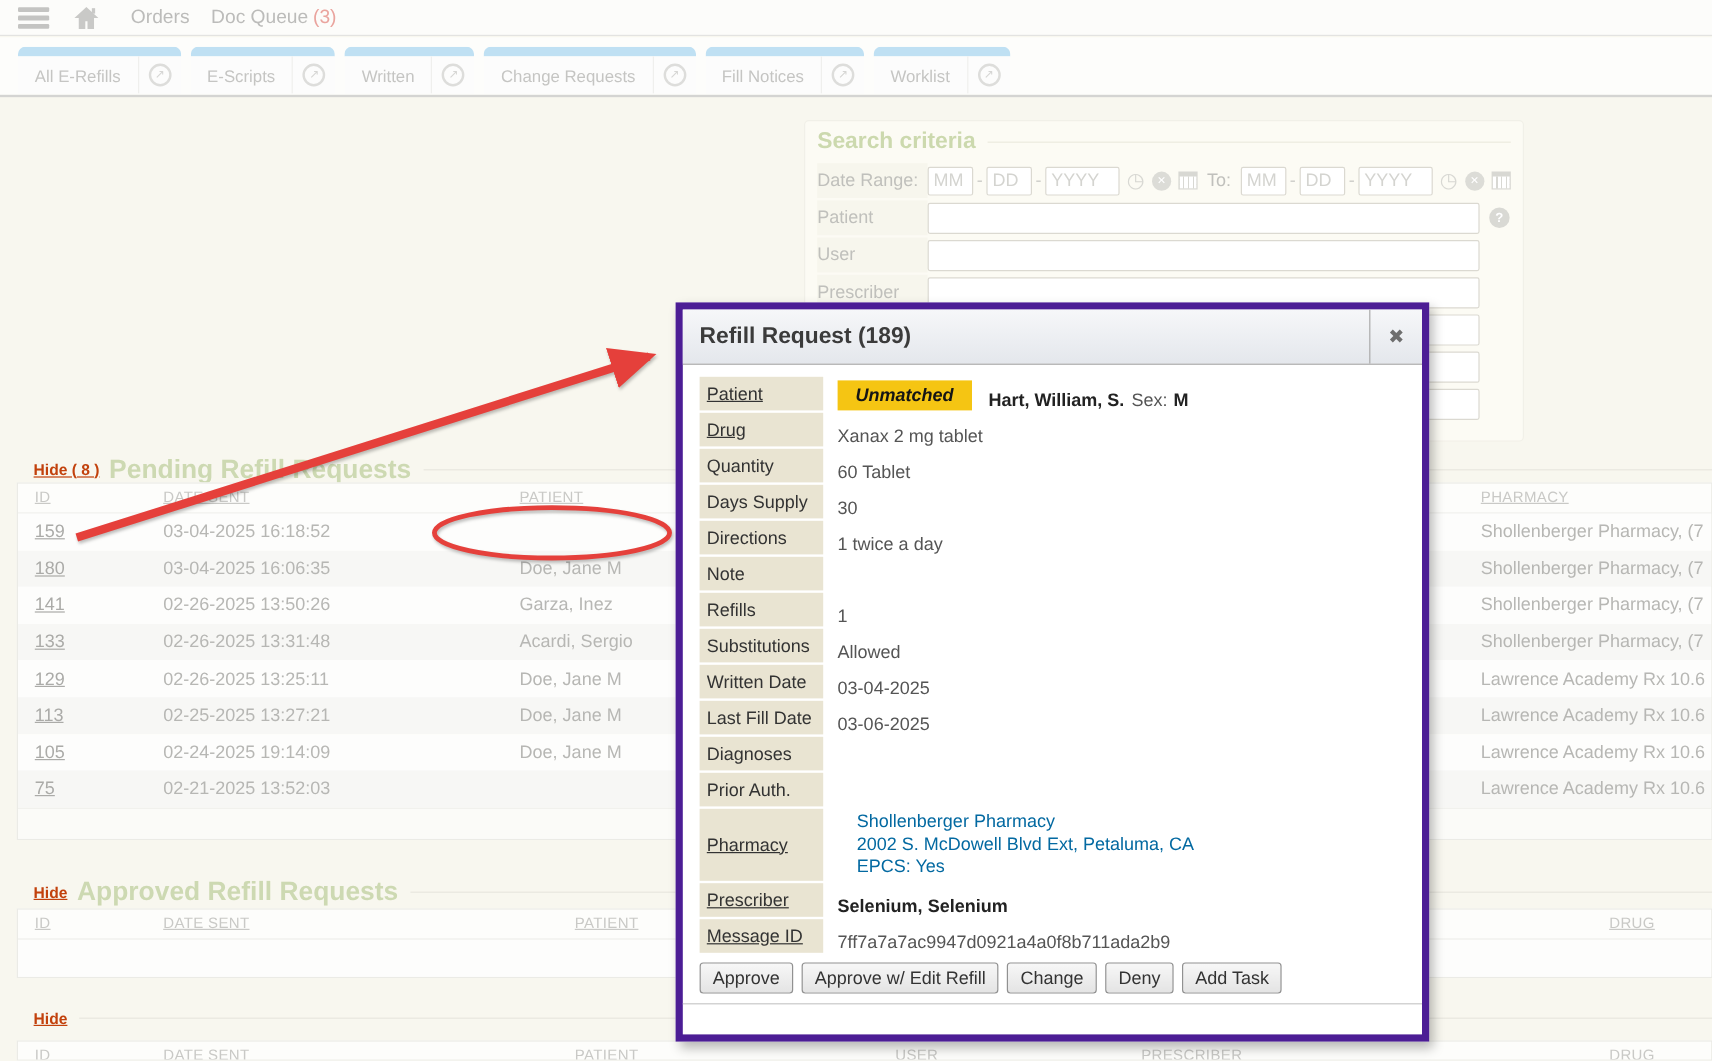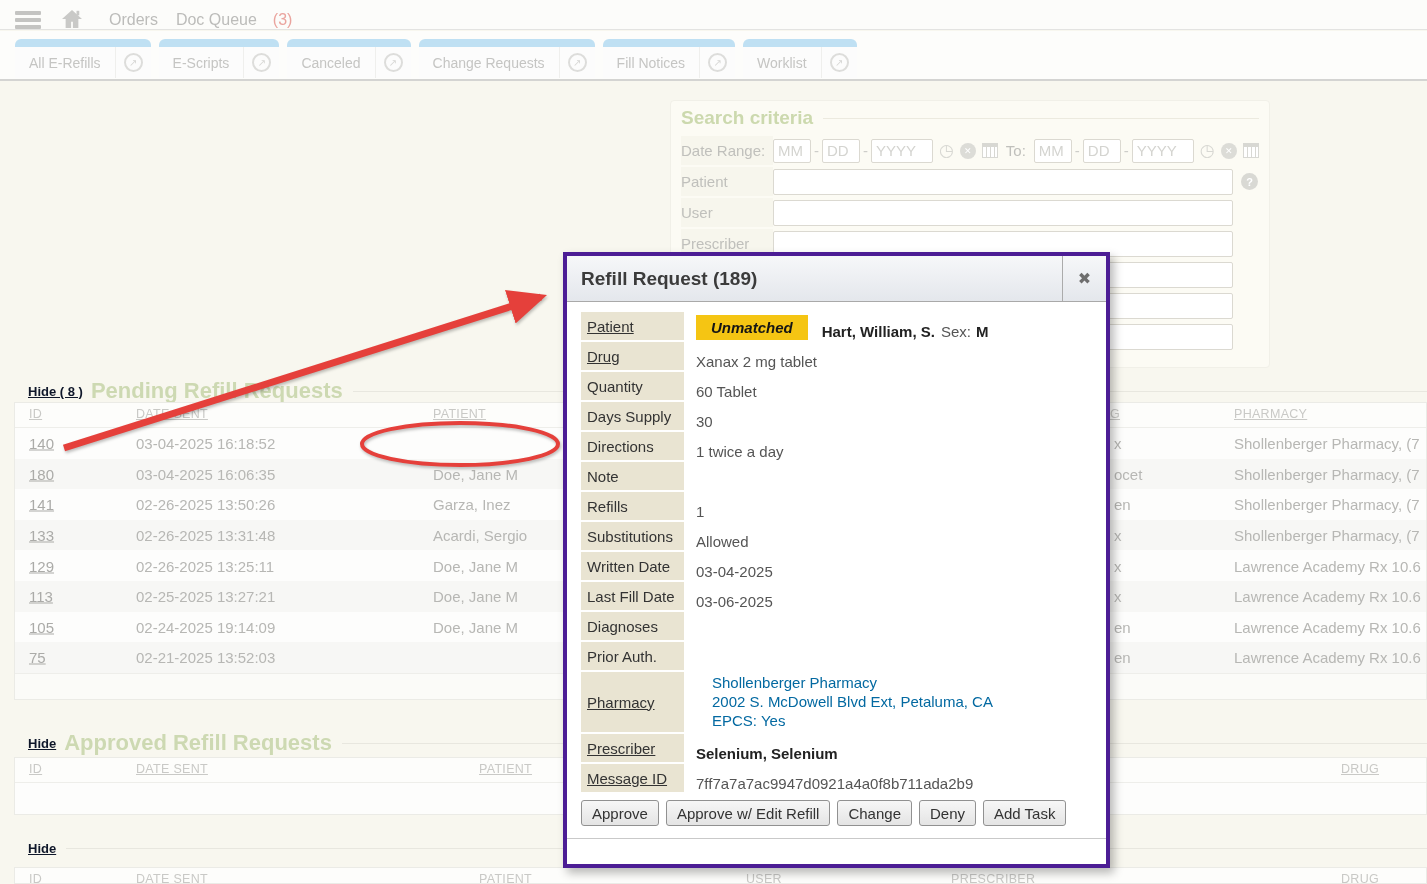--- a/index.html
+++ b/index.html
@@ -2,21 +2,21 @@
 <html><head>
 <meta charset="utf-8">
 <style>
   * { margin:0; padding:0; box-sizing:border-box; }
   html,body { background:#f8f7ef; }
   body { font-family:"Liberation Sans","DejaVu Sans",sans-serif; }
   #screen { position:relative; width:1427px; height:884px; overflow:hidden; background:#f8f7ef; }
 
   
   .topbar { position:absolute; left:0; top:0; width:1427px; height:30px; background:#fcfcfa;
-            border-bottom:1px solid #e3e3e1; display:flex; align-items:flex-end; padding-left:15px; }
+            border-bottom:1px solid #e3e3e1; display:flex; align-items:center; padding-left:15px; }
   .hamburger { width:26px; height:18px; display:flex; flex-direction:column; justify-content:space-between; margin-right:20px; cursor:pointer; }
   .hamburger span { display:block; height:4px; background:#c4c4c2; border-radius:1px; }
   .home-ic { margin-right:26px; cursor:pointer; display:flex; align-items:center; }
   .nav-item { color:#bcbcba; font-size:16px; margin-right:18px; cursor:pointer; }
   .nav-count { color:#eaa49e; font-size:16px; margin-left:4px; }
 
   
   .tabbar { position:absolute; left:0; top:31px; width:1427px; height:50px; background:#fdfdfb;
             border-bottom:2px solid #d4d4d2; display:flex; align-items:flex-start; padding:8px 0 0 15px; gap:8px; }
   .tab { display:flex; flex-direction:column; border-radius:6px 6px 0 0; overflow:hidden; cursor:pointer; }
@@ -47,43 +47,43 @@
   .cal-ic { width:16px; height:15px; border:1px solid #d8d8d3; border-top:4px solid #d8d8d3; background:
             repeating-linear-gradient(90deg,#fff 0 3px,#d8d8d3 3px 4px),
             repeating-linear-gradient(0deg,#fff 0 3px,#d8d8d3 3px 4px); }
   .to-lbl { color:#c0c0bc; font-size:15px; margin:0 8px; }
   .big-input { width:460px; height:26px; border:1px solid #dbd9d1; background:#fff; border-radius:2px; font-size:15px; padding:0 5px; font-family:inherit; }
   .help-ic { width:17px; height:17px; border-radius:50%; background:#d9d9d4; color:#fff; font-size:11px; font-weight:bold;
              display:flex; align-items:center; justify-content:center; margin-left:8px; cursor:pointer; }
 
   
   .sec-heading { position:absolute; left:28px; right:0; display:flex; align-items:center; }
-  .hide-link { color:#0f172a; font-size:13px; font-weight:bold; text-decoration:underline; cursor:pointer; white-space:nowrap; }
+  .hide-link { color:#c2410c; font-size:13px; font-weight:bold; text-decoration:underline; cursor:pointer; white-space:nowrap; }
   .sec-title { color:#cdd9b2; font-size:22px; font-weight:bold; margin-left:8px; white-space:nowrap; }
   .sec-hline { flex:1; border-top:1px solid #e8e7df; margin-left:10px; margin-right:0; }
 
   .tbl { position:absolute; left:14px; right:0; border:1px solid #ebebe6; background:#fdfdfb; }
   .tbl-head { position:relative; height:25px; border-bottom:1px solid #eeeeea; }
   .col-h { position:absolute; top:4px; font-size:12.5px; color:#c9c9c6; text-decoration:underline; letter-spacing:.3px; cursor:pointer; white-space:nowrap; }
   .p-row { position:relative; height:30.6px; background:#fdfdfc; }
   .p-row.alt { background:#f7f7f5; }
   .cellabs { position:absolute; top:50%; transform:translateY(-50%); font-size:15px; color:#b7b7b4; white-space:nowrap; }
   a.id-link { color:#ababa8; text-decoration:underline; cursor:pointer; }
   .tbl-foot { height:26px; background:#fbfbf8; border-top:1px solid #eeeeea; }
   .empty-row { height:31px; background:#fdfdfc; }
 
   
   .x-id { left:14px; } .x-date { left:121px; } .x-patient { left:418px; }
   .x-drug { left:1067px; } .x-drugfrag { left:1099px; } .x-pharmacy { left:1219px; }
   .xa-patient { left:464px; } .xa-drug { left:1326px; }
   .xc-user { left:731px; } .xc-prescriber { left:936px; }
 
   
-  .modal { position:absolute; left:563px; top:252px; width:547px; height:616px; background:#fff;
-           border:4px solid #4c1d95; box-shadow:4px 5px 9px rgba(0,0,0,.28); z-index:50; }
+  .modal { position:absolute; left:563px; top:252px; width:628px; height:616px; background:#fff;
+           border:6px solid #4c1d95; box-shadow:4px 5px 9px rgba(0,0,0,.28); z-index:50; }
   .modal-header { height:46px; display:flex; background:linear-gradient(#f6f7f9,#e4e7ec); border-bottom:1px solid #a9a9a9; }
   .modal-title { flex:1; display:flex; align-items:center; padding-left:14px; font-size:19px; font-weight:bold; color:#3b3b3b; }
   .modal-close { width:44px; display:flex; align-items:center; justify-content:center; border-left:1px solid #ababab;
                  color:#6e6e6e; font-size:16px; font-weight:bold; cursor:pointer; }
   .modal-body { padding:10px 0 0 14px; position:relative; }
   .m-row { display:flex; }
   .m-label { width:103px; min-height:28px; margin-bottom:2px; background:#e9e4d2; color:#333; font-size:15px;
              display:flex; align-items:center; padding:0 6px; flex-shrink:0; }
   .m-label.link { text-decoration:underline; cursor:pointer; }
   .m-value { margin-left:12px; display:flex; align-items:flex-end; font-size:15px; color:#555; min-height:28px; margin-bottom:2px; }
@@ -112,21 +112,21 @@
         <span></span>
         <span></span>
       </div>
     <div class="home-ic">
       <svg width="22" height="20" viewBox="0 0 24 22">
           <path d="M12 1 L1 11 h4 v10 h6 v-7 h2 v7 h6 V11 h4 Z" fill="#c9c9c7"></path>
           <rect x="17" y="2" width="3" height="5" fill="#c9c9c7"></rect>
         </svg>
     </div>
     <span class="nav-item">Orders</span>
-    <span class="nav-item" style="margin-right:12px">Doc Queue</span>
+    <span class="nav-item" style="margin-right:0">Doc Queue</span>
     <span class="nav-count">(3)</span>
   </div>
 
   <div class="tabbar">
     <div class="tab">
       <div class="tab-stripe"></div>
       <div class="tab-body">
           <span class="tab-label">All E-Refills</span>
         <span class="tab-refresh">
             <span class="circle-ic">↗</span>
@@ -138,21 +138,21 @@
       <div class="tab-body">
           <span class="tab-label">E-Scripts</span>
         <span class="tab-refresh">
             <span class="circle-ic">↗</span>
           </span>
         </div>
     </div>
     <div class="tab">
       <div class="tab-stripe"></div>
       <div class="tab-body">
-          <span class="tab-label">Canceled</span>
+          <span class="tab-label">Written</span>
         <span class="tab-refresh">
             <span class="circle-ic">↗</span>
           </span>
         </div>
     </div>
     <div class="tab">
       <div class="tab-stripe"></div>
       <div class="tab-body">
           <span class="tab-label">Change Requests</span>
         <span class="tab-refresh">
@@ -239,21 +239,21 @@
   </div>
   <div class="tbl" style="top:402px;">
     <div class="tbl-head">
       <span class="col-h x-id">ID</span>
       <span class="col-h x-date">DATE SENT</span>
       <span class="col-h x-patient">PATIENT</span>
       <span class="col-h x-drug">DRUG</span>
       <span class="col-h x-pharmacy">PHARMACY</span>
     </div>
     <div class="p-row">
-      <a class="cellabs x-id id-link">140</a>
+      <a class="cellabs x-id id-link">159</a>
       <span class="cellabs x-date">03-04-2025 16:18:52</span>
       <span class="cellabs x-patient"></span>
       <span class="cellabs x-drugfrag">x</span>
       <span class="cellabs x-pharmacy">Shollenberger Pharmacy, (7</span>
     </div>
     <div class="p-row alt">
       <a class="cellabs x-id id-link">180</a>
       <span class="cellabs x-date">03-04-2025 16:06:35</span>
       <span class="cellabs x-patient">Doe, Jane M</span>
       <span class="cellabs x-drugfrag">ocet</span>

